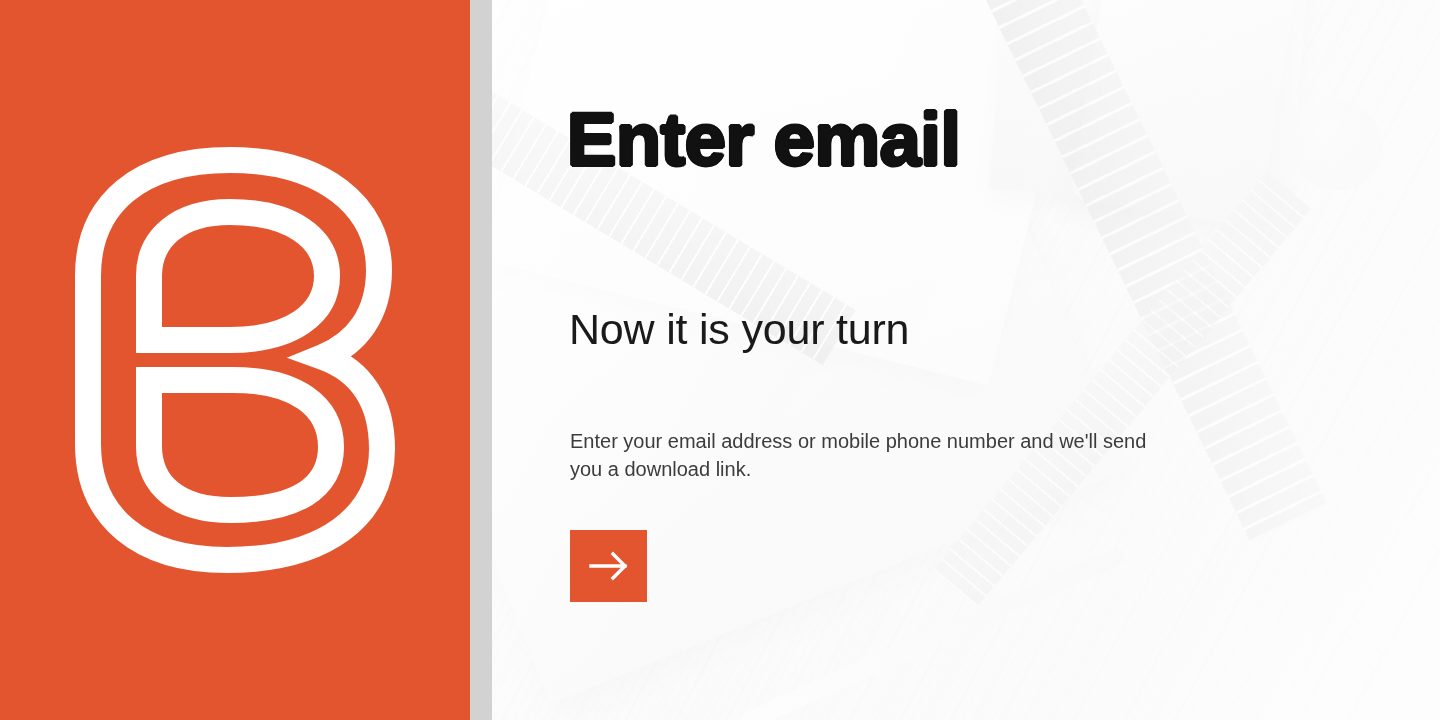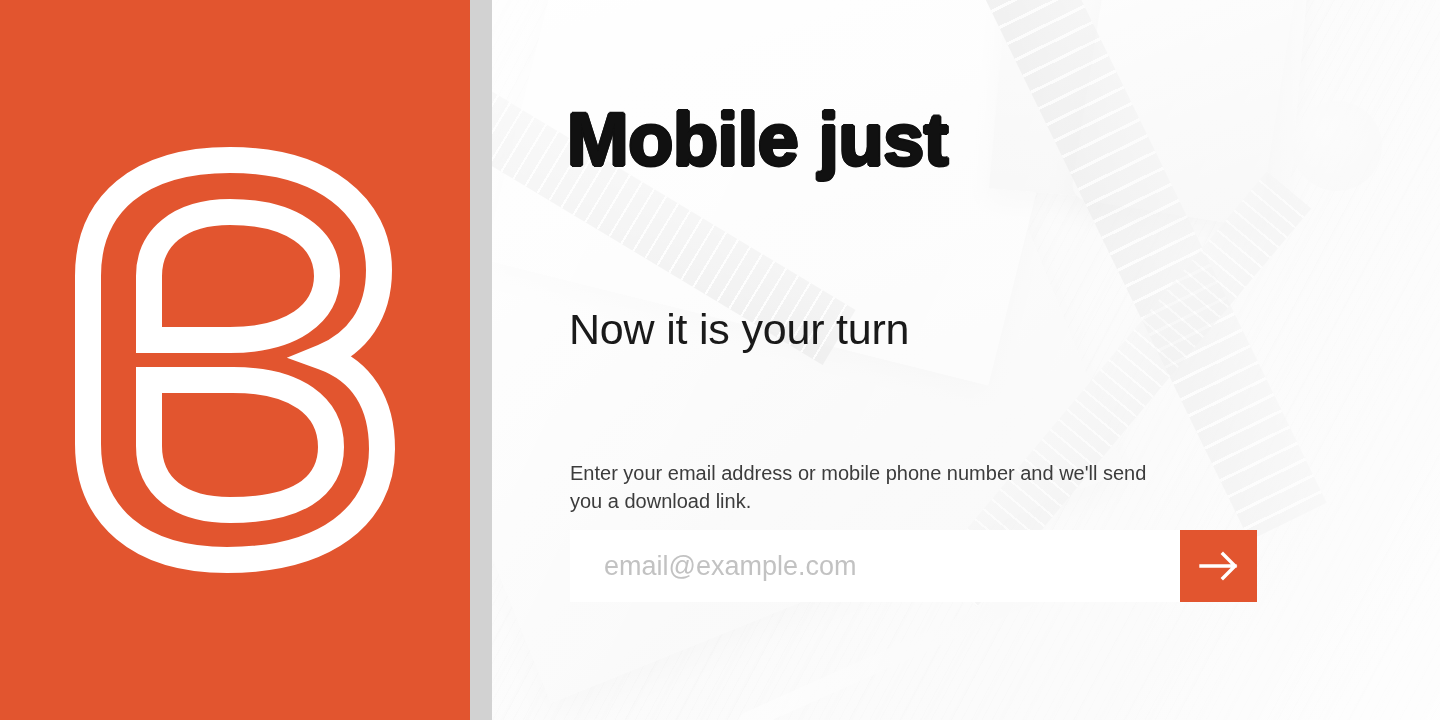--- a/index.html
+++ b/index.html
@@ -196,21 +196,20 @@
   }
 
   .body-copy {
     position:absolute;
     left:3px; top:427px;
     width:600px;
     font-size:20px;
     line-height:1.42;
     color:#3c3c3c;
     font-weight:normal;
-    margin-top:32px;
   }
 
   
   .signup {
     position:absolute;
     left:3px; top:530px;
     width:687px; height:72px;
     display:flex;
     align-items:stretch;
   }
@@ -288,29 +287,28 @@
       <div class="ruler-2"></div>
       <div class="ruler-3"></div>
       <div class="knob"></div>
       <div class="pen"></div>
       <div class="wash"></div>
     </div>
 
     <div class="content">
 
       <h1 class="headline">
-        <span class="line">Mobile just</span>
+        <span class="line">Enter email</span>
       </h1>
 
       <h2 class="subhead">Now it is your turn</h2>
 
       <p class="body-copy">Enter your email address or mobile phone number and we'll send you a download link.</p>
 
       <form class="signup">
-        <input class="email-input" type="text" placeholder="email@example.com" style="">
         <button class="submit-button" type="submit" aria-label="Submit">
           <span>
             <svg width="44" height="32" viewBox="0 0 44 32" aria-hidden="true">
               <path d="M4 16 H38 M26 4 L38 16 L26 28" fill="none" stroke="#ffffff" stroke-width="3.4" stroke-linecap="square" stroke-linejoin="miter"></path>
             </svg>
           </span>
         </button>
       </form>
 
     </div>

